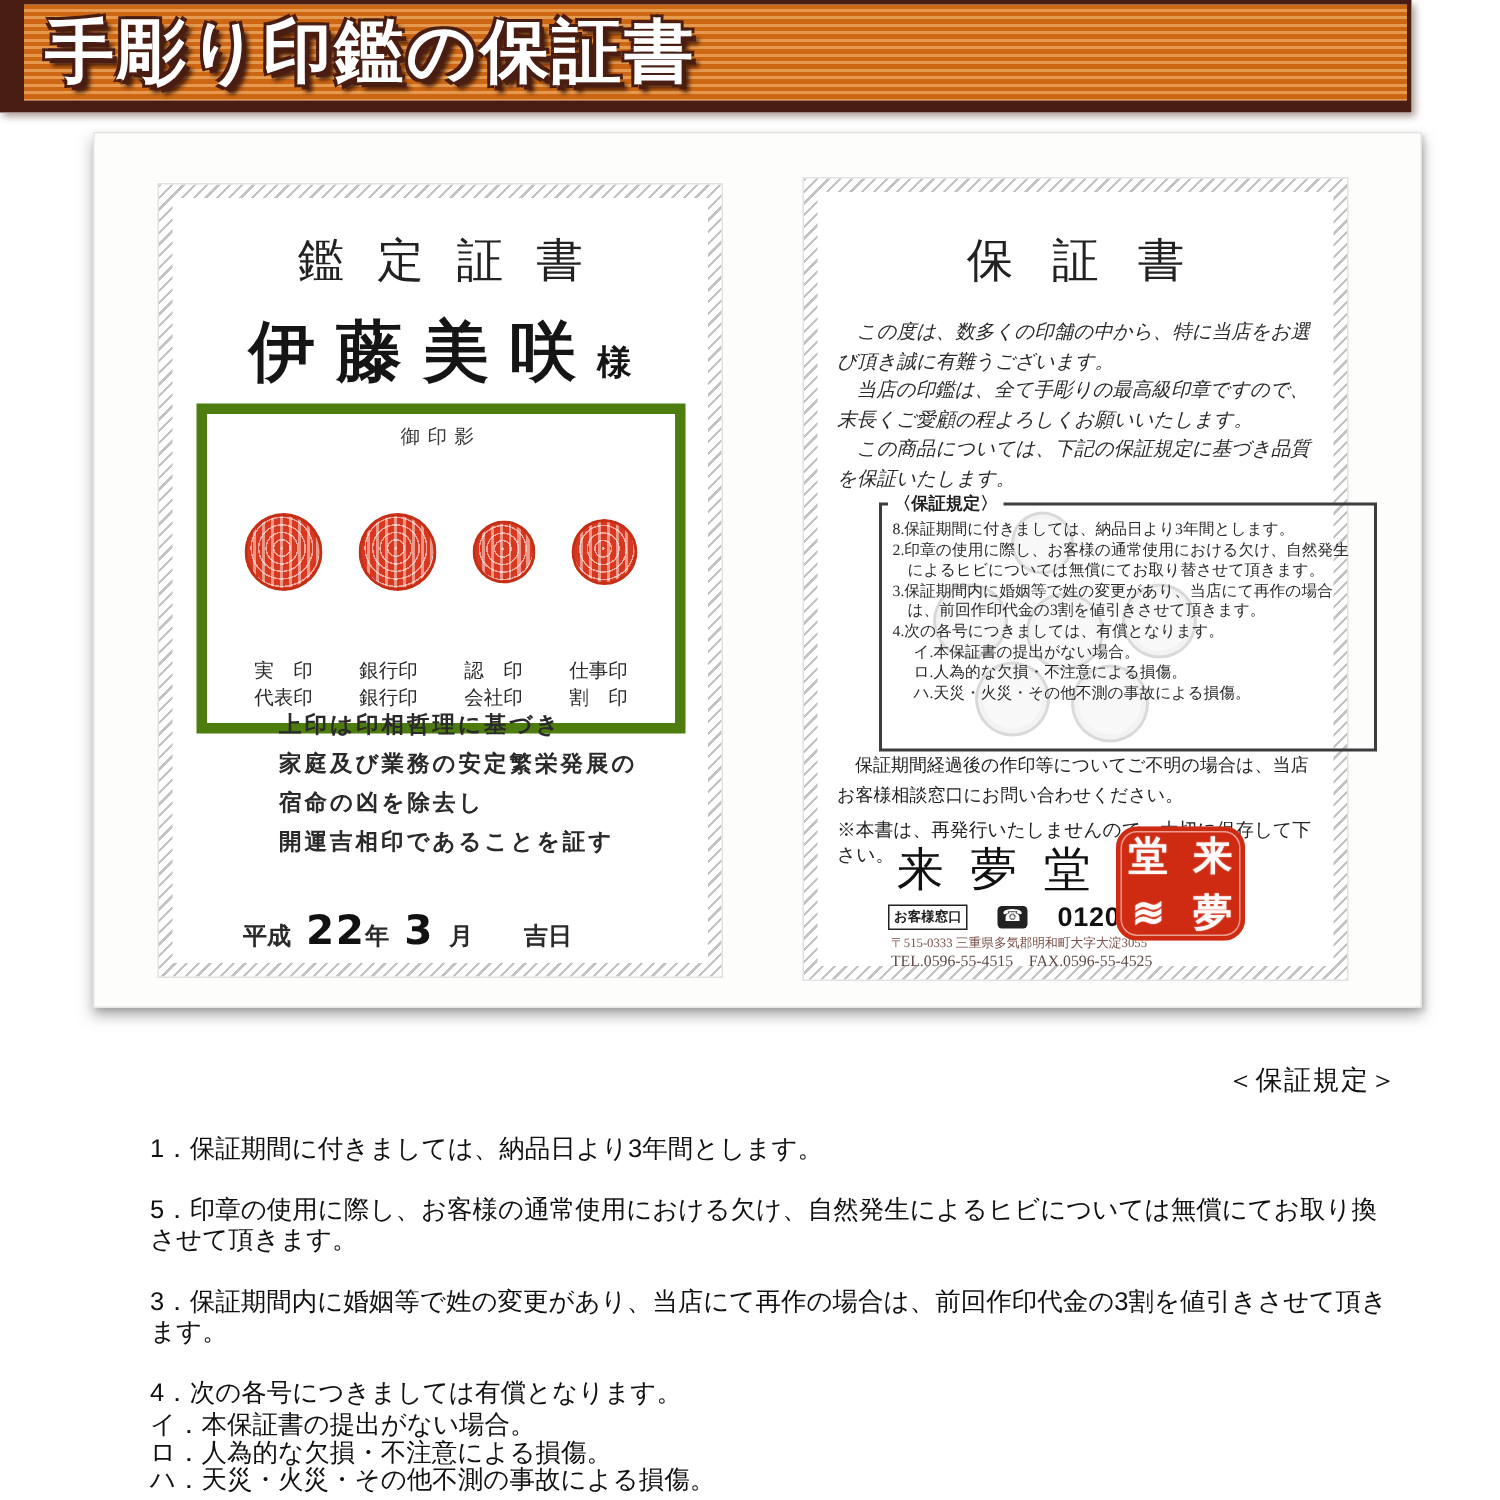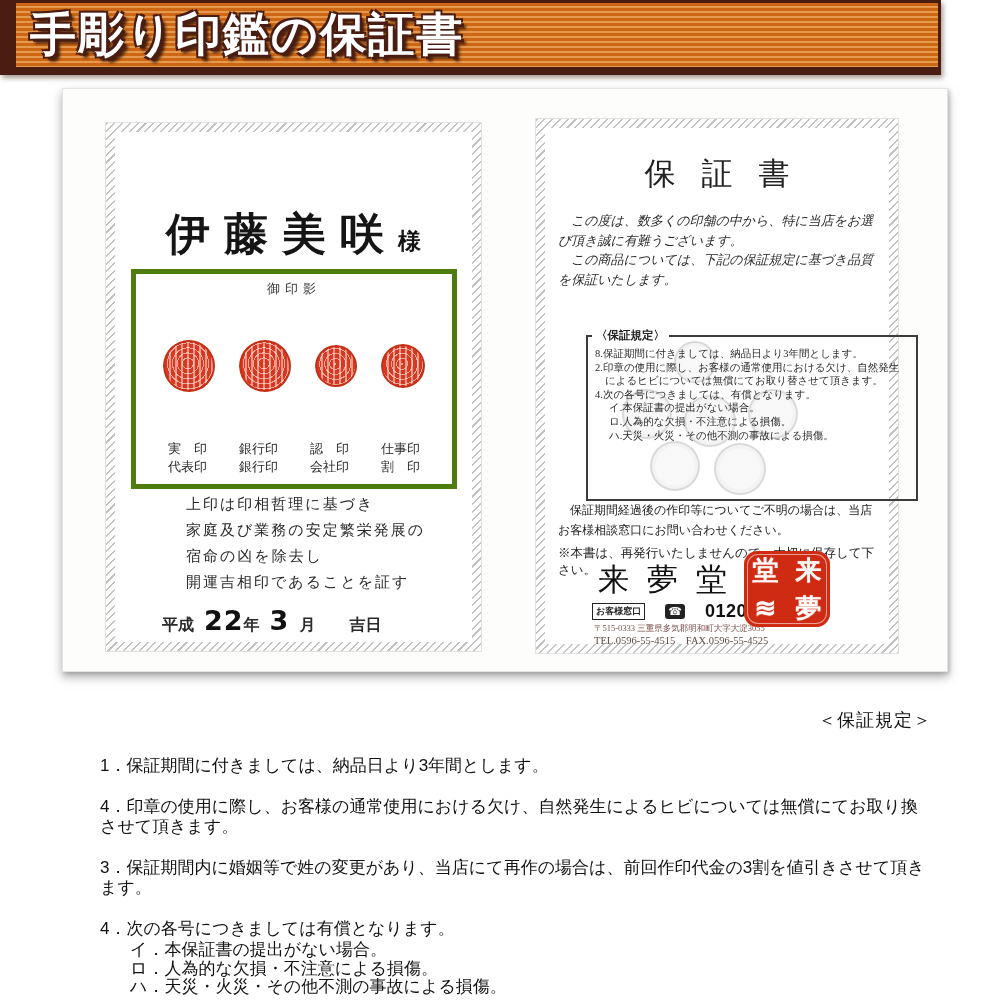--- a/index.html
+++ b/index.html
@@ -29,39 +29,39 @@
   .paper { position:absolute; inset:9px; background:#ffffff; }
   .cert * { color:#2a2a2a; }
 
   
   .l-title { position:absolute; top:30px; left:0; width:100%; text-align:center;
     font-size:31px; letter-spacing:22px; text-indent:22px; color:#222; }
   .l-name-row { position:absolute; top:82px; left:0; width:100%; text-align:center; white-space:nowrap; }
   .l-name { font-size:44px; font-weight:bold; letter-spacing:14px; color:#151515; }
   .l-hono { font-size:23px; font-weight:bold; color:#151515; }
   .imprint-box { position:absolute; left:25px; top:146px; width:326px; height:220px;
-    border:5px solid #4d7c0f; }
+    border:7px solid #4d7c0f; }
   .imprint-label { position:absolute; top:6px; left:0; width:100%; text-align:center;
     font-size:13px; letter-spacing:5px; color:#3a3a3a; }
   .seals-row { position:absolute; top:66px; left:0; width:100%; display:flex;
     justify-content:center; align-items:center; gap:24px; }
   .seal { border-radius:50%; background:
       repeating-radial-gradient(circle at 48% 45%, rgba(255,255,255,.55) 0 1px, rgba(255,255,255,0) 1px 5px),
       repeating-linear-gradient(90deg, rgba(255,245,240,.5) 0 2px, rgba(255,255,255,0) 2px 6px),
       #d8381f;
     box-shadow:inset 0 0 0 2px #c52f16; }
   .seal.s1 { width:52px; height:52px; }
   .seal.s2 { width:52px; height:52px; }
   .seal.s3 { width:42px; height:42px; }
   .seal.s4 { width:44px; height:44px; }
   .seal-labels { position:absolute; bottom:8px; left:0; width:100%; display:flex;
     justify-content:space-around; padding:0 16px; }
   .seal-col { text-align:center; font-size:13px; line-height:18px; color:#2e2e2e; }
-  .l-statement { position:absolute; left:80px; top:368px; font-size:15px; line-height:26px;
-    letter-spacing:2px; color:#222; font-weight:normal; }
+  .l-statement { position:absolute; left:80px; top:348px; font-size:15px; line-height:26px;
+    letter-spacing:2px; color:#222; font-weight:bold; }
   .l-date { position:absolute; left:56px; top:482px; font-size:16px; color:#222;
     font-weight:bold; white-space:nowrap; }
   .hand { font-family:"DejaVu Sans","Liberation Sans",sans-serif; font-size:27px;
     font-weight:bold; color:#111; letter-spacing:1px; }
   .l-date .gap-s { display:inline-block; width:10px; }
   .l-date .gap-l { display:inline-block; width:34px; }
 
   
   .r-title { position:absolute; top:34px; left:0; width:100%; text-align:center;
     font-size:31px; letter-spacing:26px; text-indent:26px; color:#222; }
@@ -101,36 +101,37 @@
     box-shadow:inset 0 0 0 3px #cf2a12, inset 0 0 0 4px rgba(255,255,255,.55); overflow:hidden; }
   .shop-seal span { color:rgba(255,255,255,.92); font-size:26px; font-weight:bold;
     text-shadow:0 0 1px rgba(255,230,220,.8); }
 
   
   .terms { position:absolute; left:100px; top:708px; width:832px; color:#111;
     font-family:"Liberation Sans","DejaVu Sans",sans-serif; font-size:17px; }
   .terms-heading { font-size:18px; margin-bottom:24px; letter-spacing:1px;text-align:right; }
   .t-item { margin-bottom:21px; line-height:20px; }
   .t-item.last { margin-bottom:2px; }
-  .t-sub { margin-left:30px; line-height:18.5px; }
+  .t-sub { line-height:18.5px; }
 </style>
 </head>
 <body>
 
 <div class="page">
 
   <div class="banner">
     <div class="banner-title">手彫り印鑑の保証書</div>
   </div>
 
   <div class="photo">
 
     <div class="cert cert-left">
       <div class="lace"></div>
       <div class="paper"></div>
+      <div class="l-title">鑑定証書</div>
       <div class="l-name-row">
         <span class="l-name">伊藤美咲</span><span class="l-hono">様</span>
       </div>
       <div class="imprint-box">
         <div class="imprint-label">御印影</div>
         <div class="seals-row">
           <div class="seal s1"></div>
           <div class="seal s2"></div>
           <div class="seal s3"></div>
           <div class="seal s4"></div>
@@ -164,33 +165,35 @@
         <span>平成</span><span class="gap-s"></span><span class="hand">22</span><span>年</span><span class="gap-s"></span><span class="hand">3</span><span class="gap-s"></span><span>月</span><span class="gap-l"></span><span>吉日</span>
       </div>
     </div>
 
     <div class="cert cert-right">
       <div class="lace"></div>
       <div class="paper"></div>
       <div class="r-title">保証書</div>
       <div class="r-intro">
         <p>この度は、数多くの印舗の中から、特に当店をお選び頂き誠に有難うございます。</p>
+        <p>当店の印鑑は、全て手彫りの最高級印章ですので、末長くご愛顧の程よろしくお願いいたします。</p>
         <p>この商品については、下記の保証規定に基づき品質を保証いたします。</p>
       </div>
       <div class="prov-box">
         <div class="prov-legend">〈保証規定〉</div>
         <div class="wm" style="left:86px; top:4px;  width:42px; height:42px;"></div>
         <div class="wm" style="left:34px; top:52px; width:50px; height:50px;"></div>
         <div class="wm" style="left:96px; top:58px; width:52px; height:52px;"></div>
         <div class="wm" style="left:160px; top:52px; width:50px; height:50px;"></div>
         <div class="wm" style="left:62px; top:104px; width:50px; height:50px;"></div>
         <div class="wm" style="left:126px; top:106px; width:52px; height:52px;"></div>
         <div class="prov-content">
           <div class="prov-item">8.保証期間に付きましては、納品日より3年間とします。</div>
           <div class="prov-item">2.印章の使用に際し、お客様の通常使用における欠け、自然発生によるヒビについては無償にてお取り替させて頂きます。</div>
+          <div class="prov-item">3.保証期間内に婚姻等で姓の変更があり、当店にて再作の場合は、前回作印代金の3割を値引きさせて頂きます。</div>
           <div class="prov-item">4.次の各号につきましては、有償となります。</div>
           <div class="prov-sub">イ.本保証書の提出がない場合。</div>
           <div class="prov-sub">ロ.人為的な欠損・不注意による損傷。</div>
           <div class="prov-sub">ハ.天災・火災・その他不測の事故による損傷。</div>
         </div>
       </div>
       <div class="r-note">保証期間経過後の作印等についてご不明の場合は、当店お客様相談窓口にお問い合わせください。</div>
       <div class="r-keep">※本書は、再発行いたしませんので、大切に保存して下さい。</div>
       <div class="shop-name">来夢堂</div>
       <div class="contact-row">
@@ -205,21 +208,21 @@
         <span>来</span>
         <span>≋</span>
         <span>夢</span>
       </div>
     </div>
   </div>
 
   <div class="terms">
     <div class="terms-heading">＜保証規定＞</div>
     <div class="t-item">1．保証期間に付きましては、納品日より3年間とします。</div>
-    <div class="t-item">4．印章の使用に際し、お客様の通常使用における欠け、自然発生によるヒビについては無償にてお取り換させて頂きます。</div>
+    <div class="t-item">5．印章の使用に際し、お客様の通常使用における欠け、自然発生によるヒビについては無償にてお取り換させて頂きます。</div>
     <div class="t-item">3．保証期間内に婚姻等で姓の変更があり、当店にて再作の場合は、前回作印代金の3割を値引きさせて頂きます。</div>
     <div class="t-item last">4．次の各号につきましては有償となります。</div>
     <div class="t-sub">イ．本保証書の提出がない場合。</div>
     <div class="t-sub">ロ．人為的な欠損・不注意による損傷。</div>
     <div class="t-sub">ハ．天災・火災・その他不測の事故による損傷。</div>
   </div>
 
 </div>
 
 </body></html>

